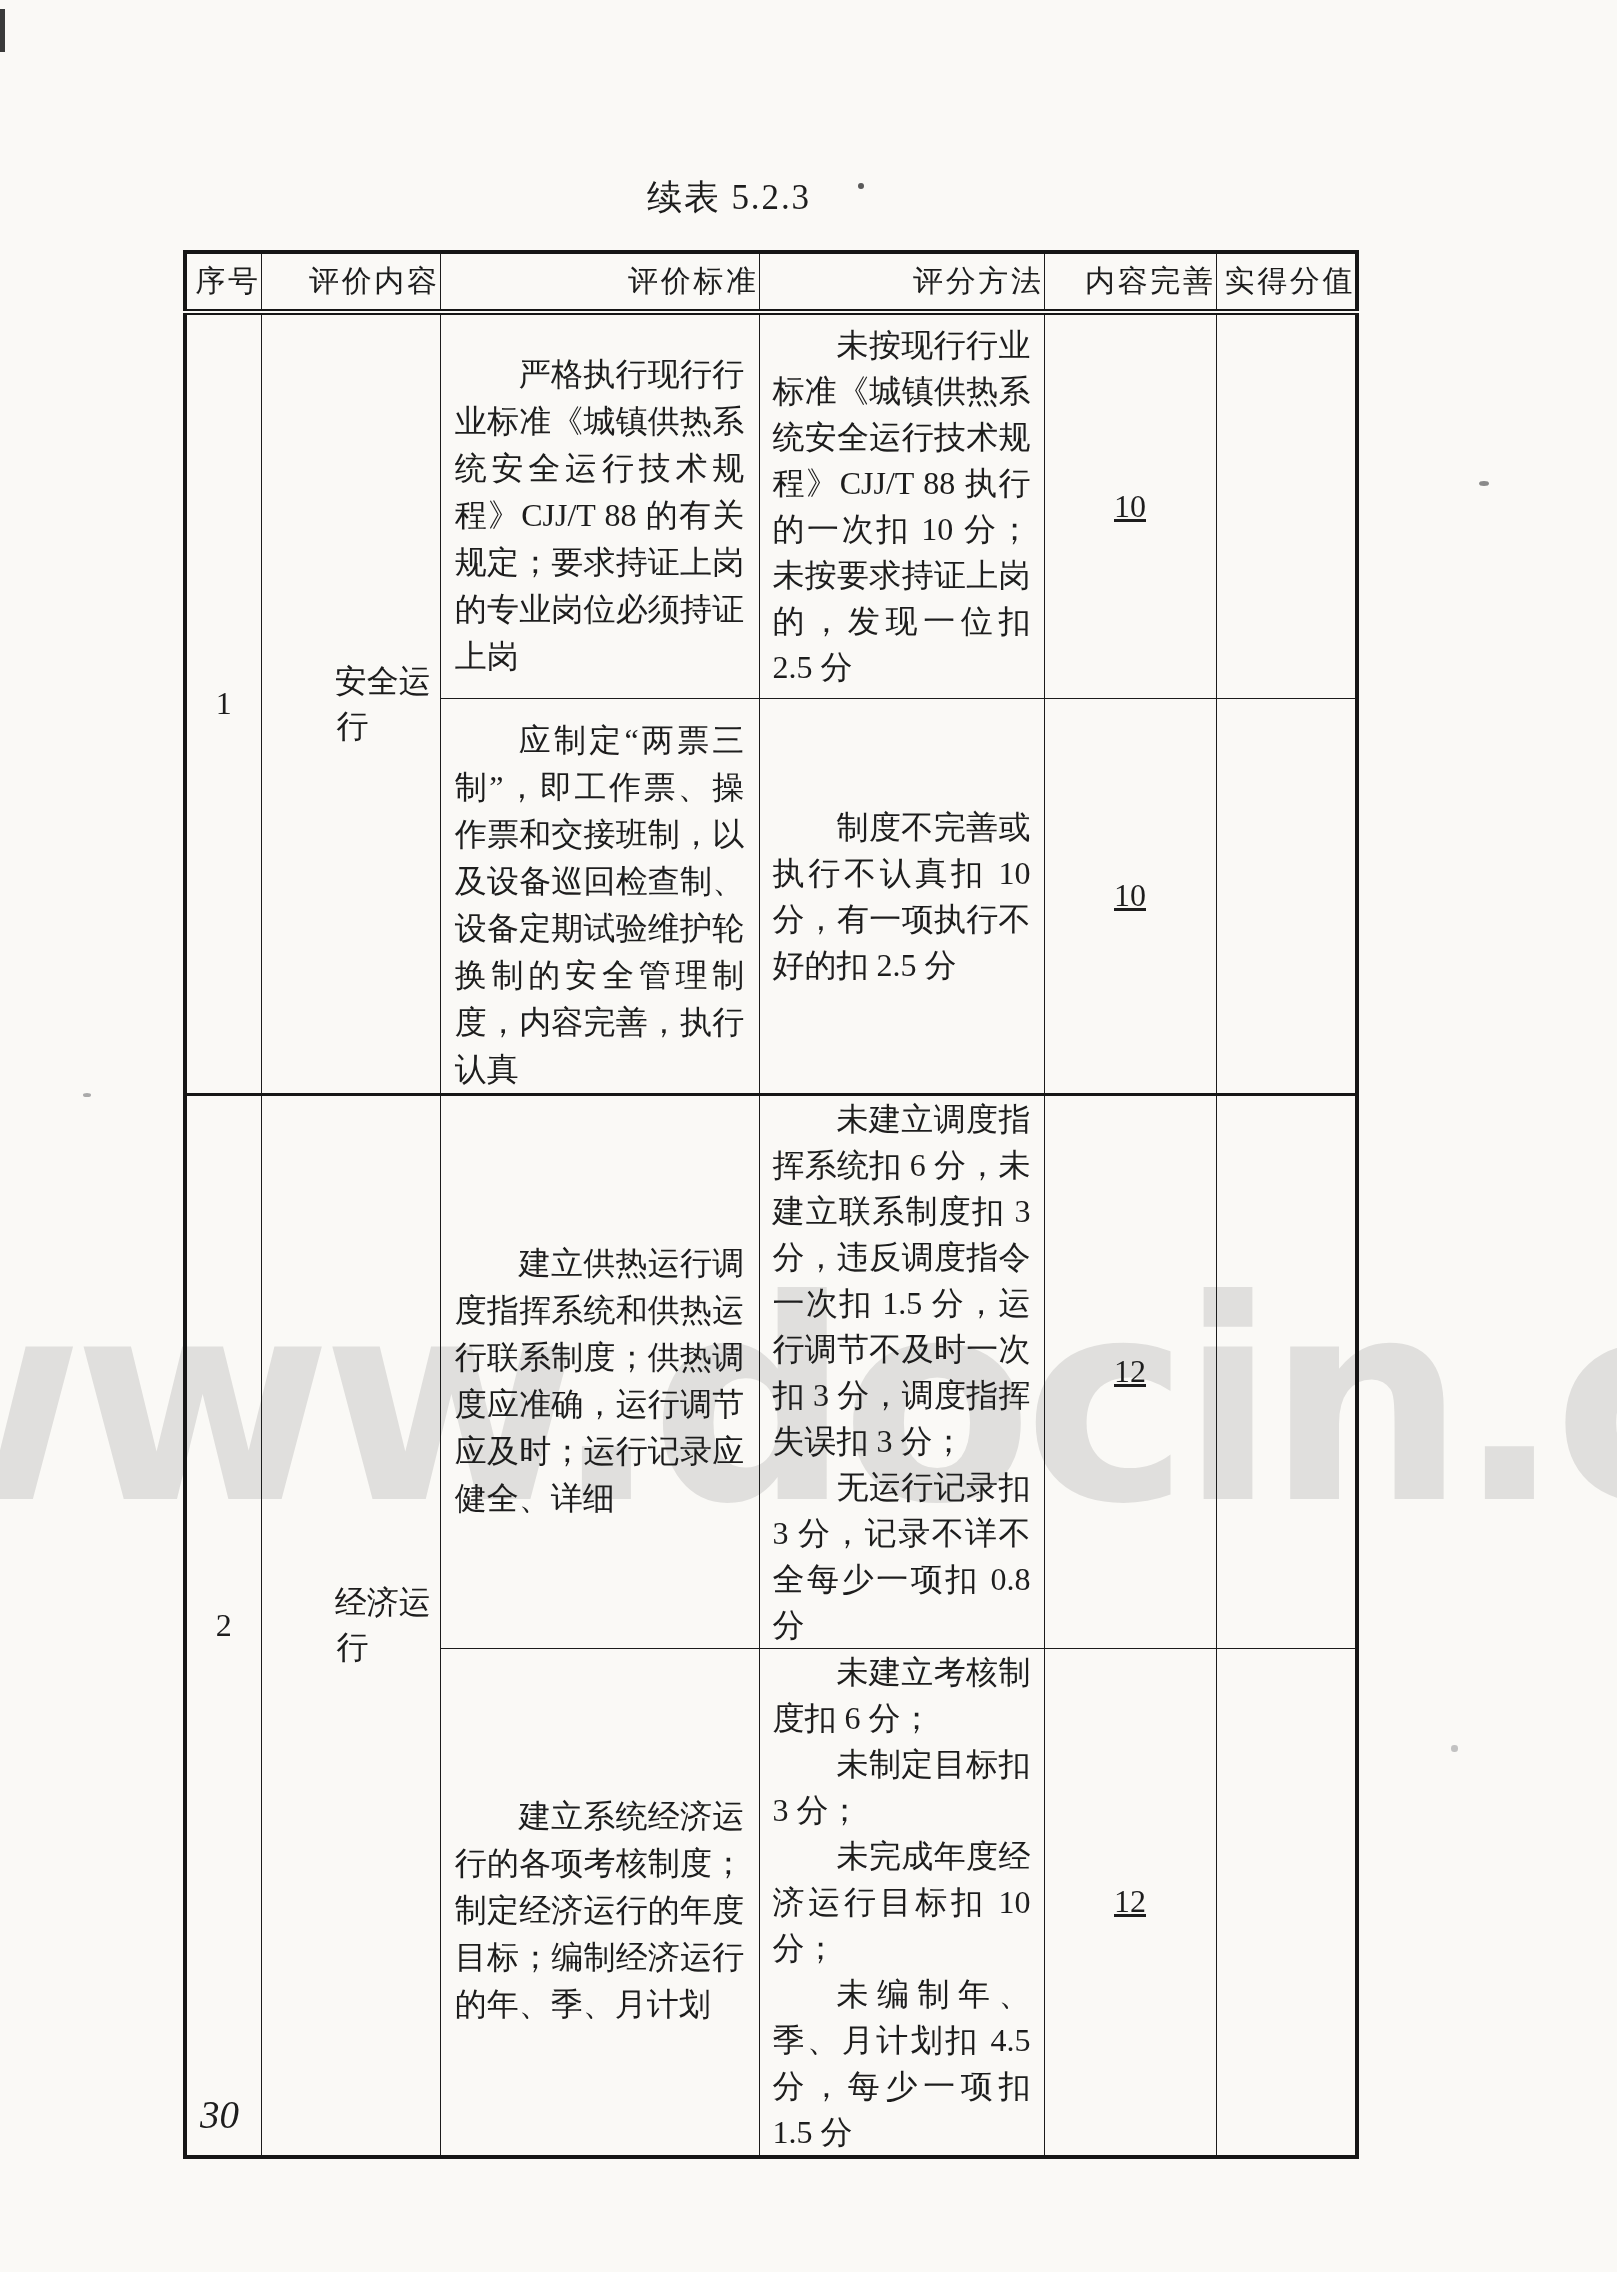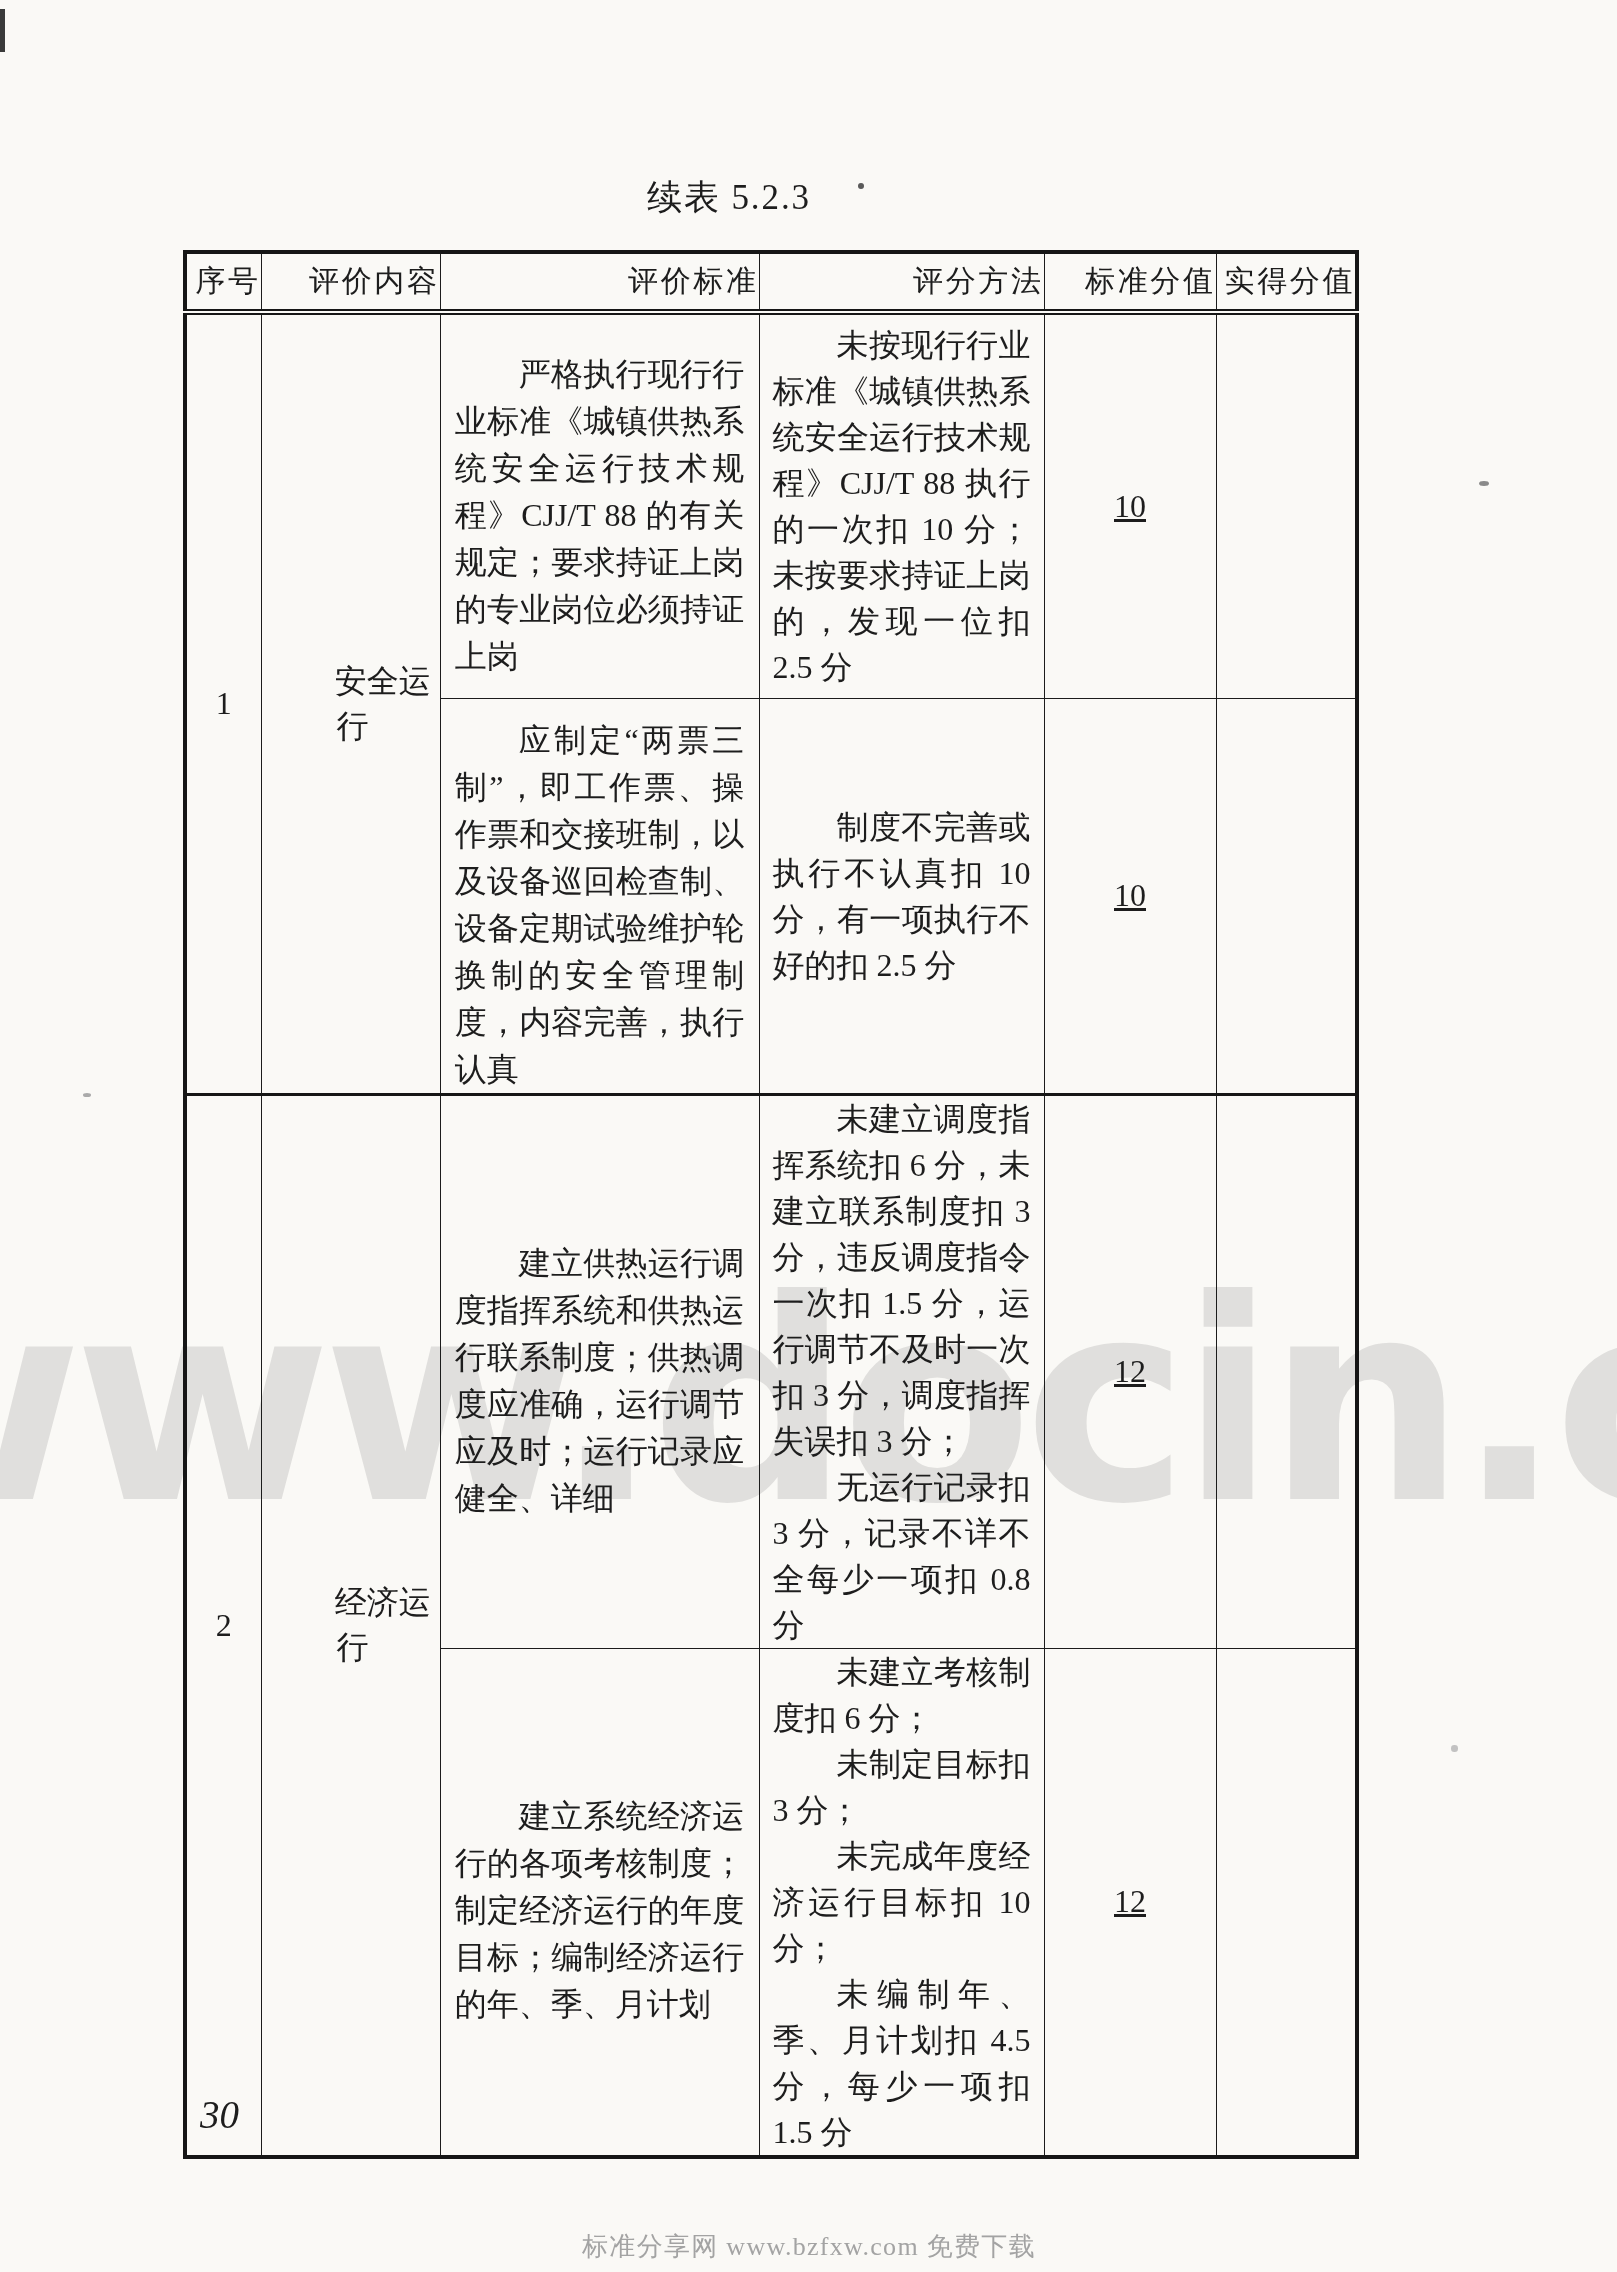--- a/index.html
+++ b/index.html
@@ -142,21 +142,21 @@
       <col style="width:172px">
       <col style="width:141px">
     </colgroup>
 
     <tbody>
         <tr class="head">
       <th>序号</th>
       <th>评价内容</th>
       <th>评价标准</th>
       <th>评分方法</th>
-      <th class="col-score">标准分值</th>
+      <th class="col-score">内容完善</th>
       <th>实得分值</th>
     </tr>
 
     <tr style="height:386px">
       <td class="no-cell" rowspan="2">1</td>
       <td class="content-cell" rowspan="2">
         <div class="cell-text">安全运行</div>
       </td>
       <td class="standard-cell">
         <div class="cell-text">
@@ -222,21 +222,20 @@
         </div>
       </td>
       <td class="score-cell col-score">12</td>
       <td class="actual-cell"></td>
     </tr>
   </tbody>
     </table>
 
   <div class="page-number">30</div>
 
-  <div class="site-footer">标准分享网 www.bzfxw.com 免费下载</div>
 
   <div class="speck speck-corner"></div>
   <div class="speck speck-title"></div>
   <div class="speck speck-right"></div>
   <div class="speck speck-left"></div>
   <div class="speck speck-mid"></div>
 
 </div>
 
 

